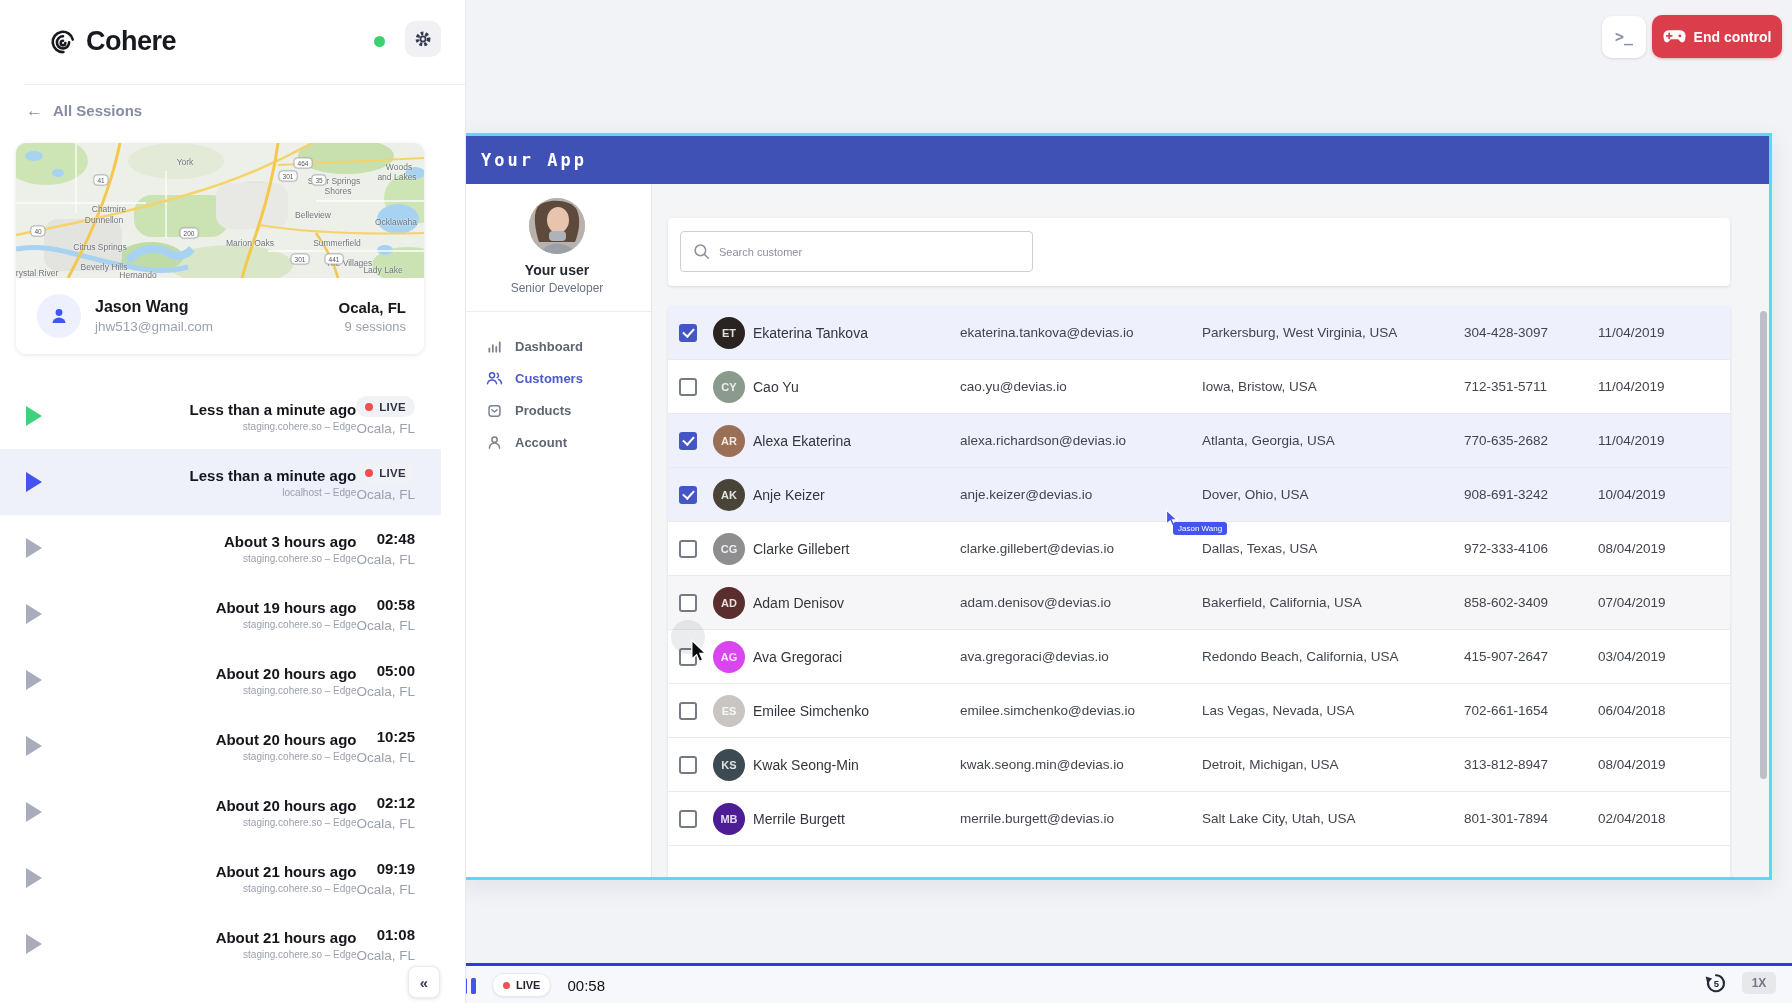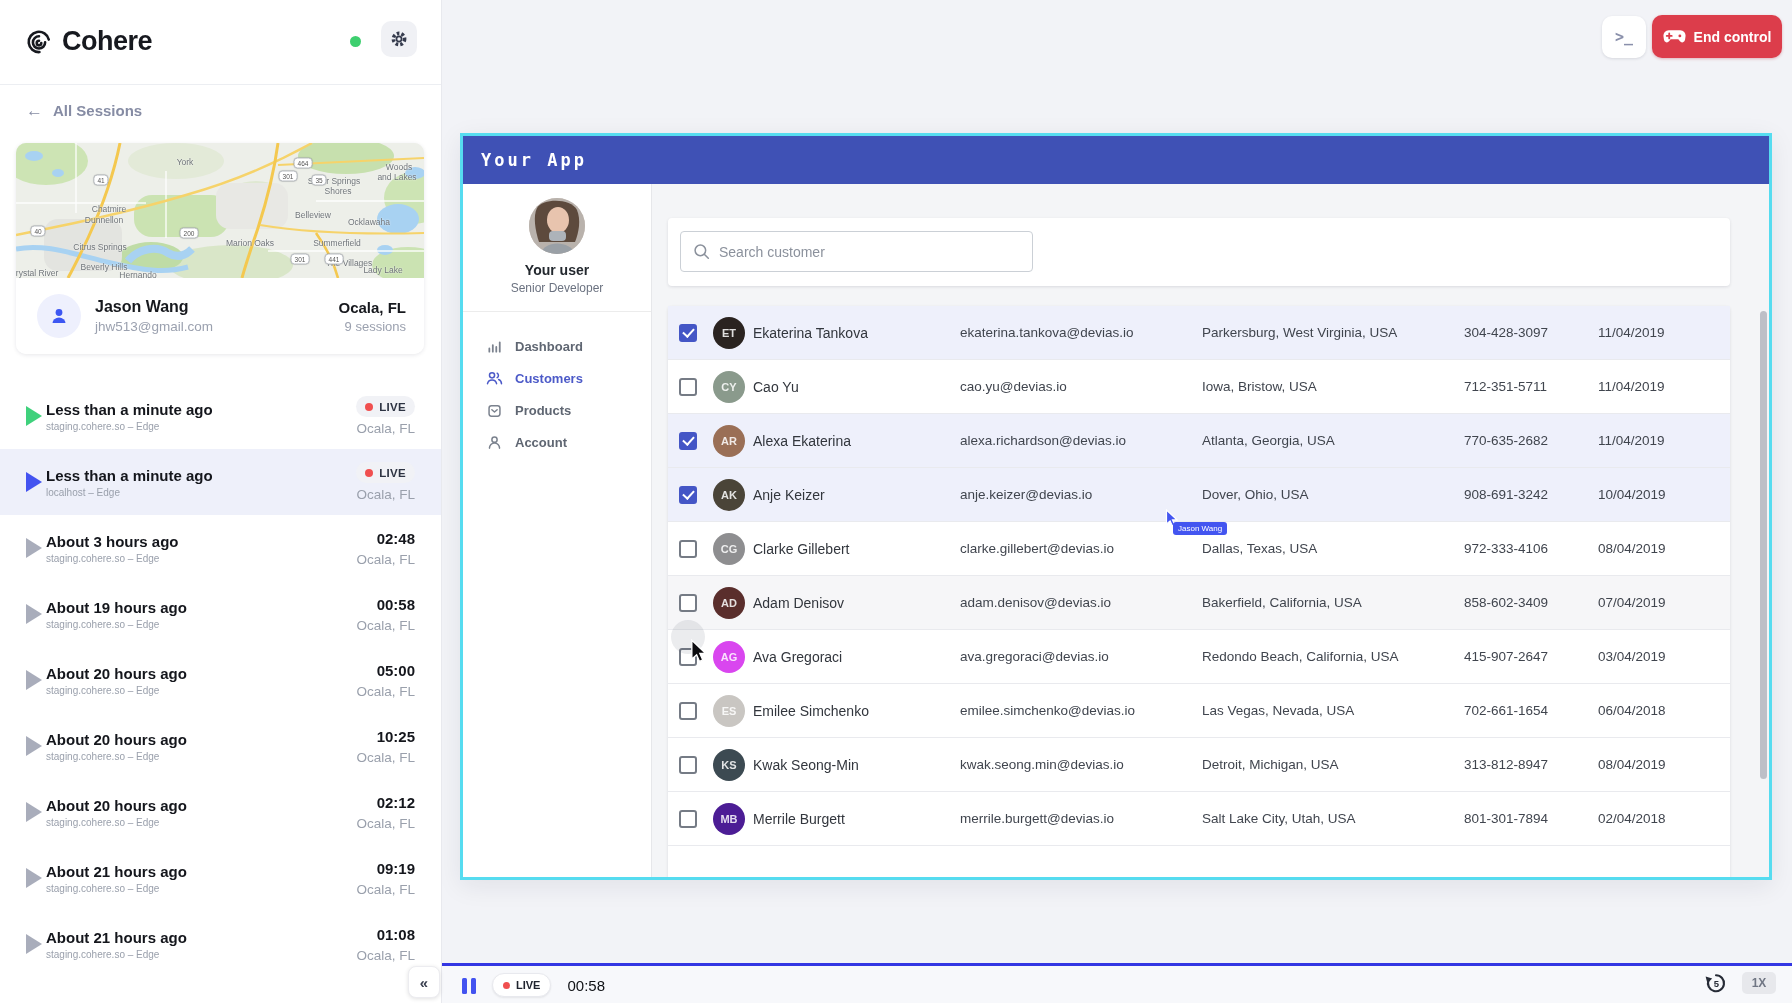--- a/index.html
+++ b/index.html
@@ -1,18 +1,18 @@
 <!DOCTYPE html>
 <html><head>
 <meta charset="utf-8">
 <style>
   html,body{margin:0;padding:0;background:#e9eaef;font-family:"Liberation Sans",sans-serif;}
   #screen{position:relative;width:1792px;height:1003px;background:#f2f3f7;overflow:hidden;}
   
-  .sidebar{position:absolute;left:0;top:0;width:441px;height:1003px;background:#fff;border-right:1px solid #e8e9ee;z-index:5;}
+  .sidebar{position:absolute;left:0;top:0;width:441px;height:1003px;background:#fff;border-right:1px solid #e8e9ee;z-index:5;padding-left:24px;}
   .side-head{position:relative;height:84px;border-bottom:1px solid #eceef2;}
   .logo{position:absolute;left:26px;top:26px;display:flex;align-items:center;gap:10px;}
   .logo-text{font-size:27px;font-weight:700;color:#17191f;letter-spacing:-0.5px;}
   .status-dot{position:absolute;left:350px;top:36px;width:11px;height:11px;border-radius:50%;background:#3ecf6f;}
   .gear-btn{position:absolute;left:381px;top:21px;width:36px;height:36px;border-radius:10px;background:#f0f1f5;display:flex;align-items:center;justify-content:center;cursor:pointer;}
   .back-link{position:absolute;left:26px;top:102px;display:flex;align-items:center;gap:10px;font-size:15px;font-weight:700;color:#868ca4;cursor:pointer;}
   .back-arrow{font-size:17px;line-height:1;}
   .map-card{position:absolute;left:16px;top:143px;width:408px;border-radius:10px;background:#fff;box-shadow:0 1px 4px rgba(20,24,50,.10);overflow:hidden;}
   .map{position:relative;width:408px;height:135px;background:#edefe9;}
   .map-svg{position:absolute;inset:0;}
@@ -25,21 +25,21 @@
   .user-email{font-size:13.5px;color:#9ba1af;margin-top:3px;}
   .user-right{text-align:right;}
   .user-loc{font-size:15px;font-weight:700;color:#16181d;}
   .user-count{font-size:13px;color:#9ba1af;margin-top:3px;}
   .sessions{position:absolute;left:0;top:383px;width:441px;}
   .session{position:relative;height:66px;display:flex;align-items:center;padding:0 26px;box-sizing:border-box;cursor:pointer;}
   .session.selected{background:#eef0fa;}
   .play{width:0;height:0;border-style:solid;border-width:10px 0 10px 16px;border-color:transparent transparent transparent #a9adbb;flex:none;}
   .session.live .play{border-left-color:#3fd17c;}
   .session.selected .play{border-left-color:#4353f0;}
-  .s-main{margin-left:4px;flex:1;min-width:0;}
+  .s-main{margin-left:4px;flex:1;min-width:0;text-align:right;}
   .s-title{font-size:15px;font-weight:700;color:#14161c;}
   .s-sub{font-size:10px;color:#9aa0ac;margin-top:3px;}
   .s-right{text-align:right;}
   .live-pill{display:inline-flex;align-items:center;gap:6px;background:#f1f2f6;border-radius:11px;height:21px;padding:0 9px;}
   .live-pill .dot{width:8px;height:8px;border-radius:50%;background:#f04f4f;}
   .live-pill b{font-size:11.5px;font-weight:800;color:#2d3342;letter-spacing:.3px;font-style:normal;}
   .s-dur{font-size:15px;font-weight:700;color:#14161c;}
   .s-loc{font-size:13.5px;color:#9aa0ac;margin-top:4px;}
   .collapse-btn{position:absolute;left:408px;top:966px;width:30px;height:30px;border-radius:8px;background:#fff;border:1px solid #ececf0;box-shadow:0 1px 4px rgba(0,0,0,.12);display:flex;align-items:center;justify-content:center;font-size:15px;font-weight:700;color:#3a4050;cursor:pointer;z-index:9;}
   
@@ -57,21 +57,21 @@
   .nav-user-name{font-size:14px;font-weight:700;color:#24292f;}
   .nav-user-role{font-size:12px;color:#6b7280;margin-top:3px;}
   .nav-items{padding-top:18px;}
   .nav-item{display:flex;align-items:center;gap:12px;height:32px;padding-left:22px;font-size:13px;font-weight:600;color:#5f6672;cursor:pointer;}
   .nav-item .nicon{display:flex;width:18px;justify-content:center;color:#7b828e;}
   .nav-item.active{color:#4c5ac8;}
   .nav-item.active .nicon{color:#4c5ac8;}
   .app-content{position:relative;flex:1;overflow:hidden;}
   .search-card{position:absolute;left:16px;top:34px;width:1062px;height:68px;background:#fff;border-radius:4px;box-shadow:0 1px 3px rgba(30,35,60,.12);}
   .search-box{position:absolute;left:12px;top:13px;width:353px;height:41px;border:1px solid #cbd0d6;border-radius:4px;display:flex;align-items:center;gap:9px;padding-left:12px;background:#fff;box-sizing:border-box;}
-  .search-ph{font-size:14px;color:#8b919c;}
+  .search-ph{font-size:11px;color:#8b919c;}
   .table-card{position:absolute;left:16px;top:122px;width:1062px;height:600px;background:#fff;border-radius:4px 4px 0 0;box-shadow:0 1px 3px rgba(30,35,60,.12);}
   .tgrid{display:grid;grid-template-columns:34px 40px 207px 242px 262px 134px 1fr;align-items:center;padding-left:11px;box-sizing:border-box;}
   .thead{height:34px;border-bottom:1px solid #e5e7eb;}
   .th{font-size:13px;font-weight:700;color:#363c46;}
   .trow{height:54px;border-bottom:1px solid #e9eaee;}
   .trow.selected{background:#eef0fb;}
   .trow.hovered{background:#f6f6f8;}
   .cb{position:relative;width:18px;height:18px;border:2px solid #757b85;border-radius:3px;background:#fff;box-sizing:border-box;cursor:pointer;}
   .cb.checked{background:#4456c6;border-color:#4456c6;}
   .cb.checked::after{content:"";position:absolute;left:4px;top:0.5px;width:5px;height:9px;border:solid #fff;border-width:0 2.4px 2.4px 0;transform:rotate(42deg);}
@@ -164,21 +164,21 @@
         <div>
 
         <span class="map-label" style="left: 169px; top: 19px;">York</span>
             <span class="map-label" style="left: 318px; top: 38px;">Silver Springs</span>
             <span class="map-label" style="left: 322px; top: 48px;">Shores</span>
             <span class="map-label" style="left: 383px; top: 24px;">Woods</span>
             <span class="map-label" style="left: 381px; top: 34px;">and Lakes</span>
             <span class="map-label" style="left: 93px; top: 66px;">Chatmire</span>
             <span class="map-label" style="left: 88px; top: 77px;">Dunnellon</span>
             <span class="map-label" style="left: 297px; top: 72px;">Belleview</span>
-            <span class="map-label" style="left: 353px; top: 79px; text-align: right;">Ocklawaha</span>
+            <span class="map-label" style="left: 380px; top: 79px; text-align: right;">Ocklawaha</span>
             <span class="map-label" style="left: 84px; top: 104px;">Citrus Springs</span>
             <span class="map-label" style="left: 234px; top: 100px;">Marion Oaks</span>
             <span class="map-label" style="left: 321px; top: 100px;">Summerfield</span>
             <span class="map-label" style="left: 88px; top: 124px;">Beverly Hills</span>
             <span class="map-label" style="left: 122px; top: 132px;">Hernando</span>
             <span class="map-label" style="left: 18px; top: 130px;">Crystal River</span>
             <span class="map-label" style="left: 333px; top: 120px;">The Villages</span>
             <span class="map-label" style="left: 367px; top: 127px;">Lady Lake</span>
           </div>
         <div>

